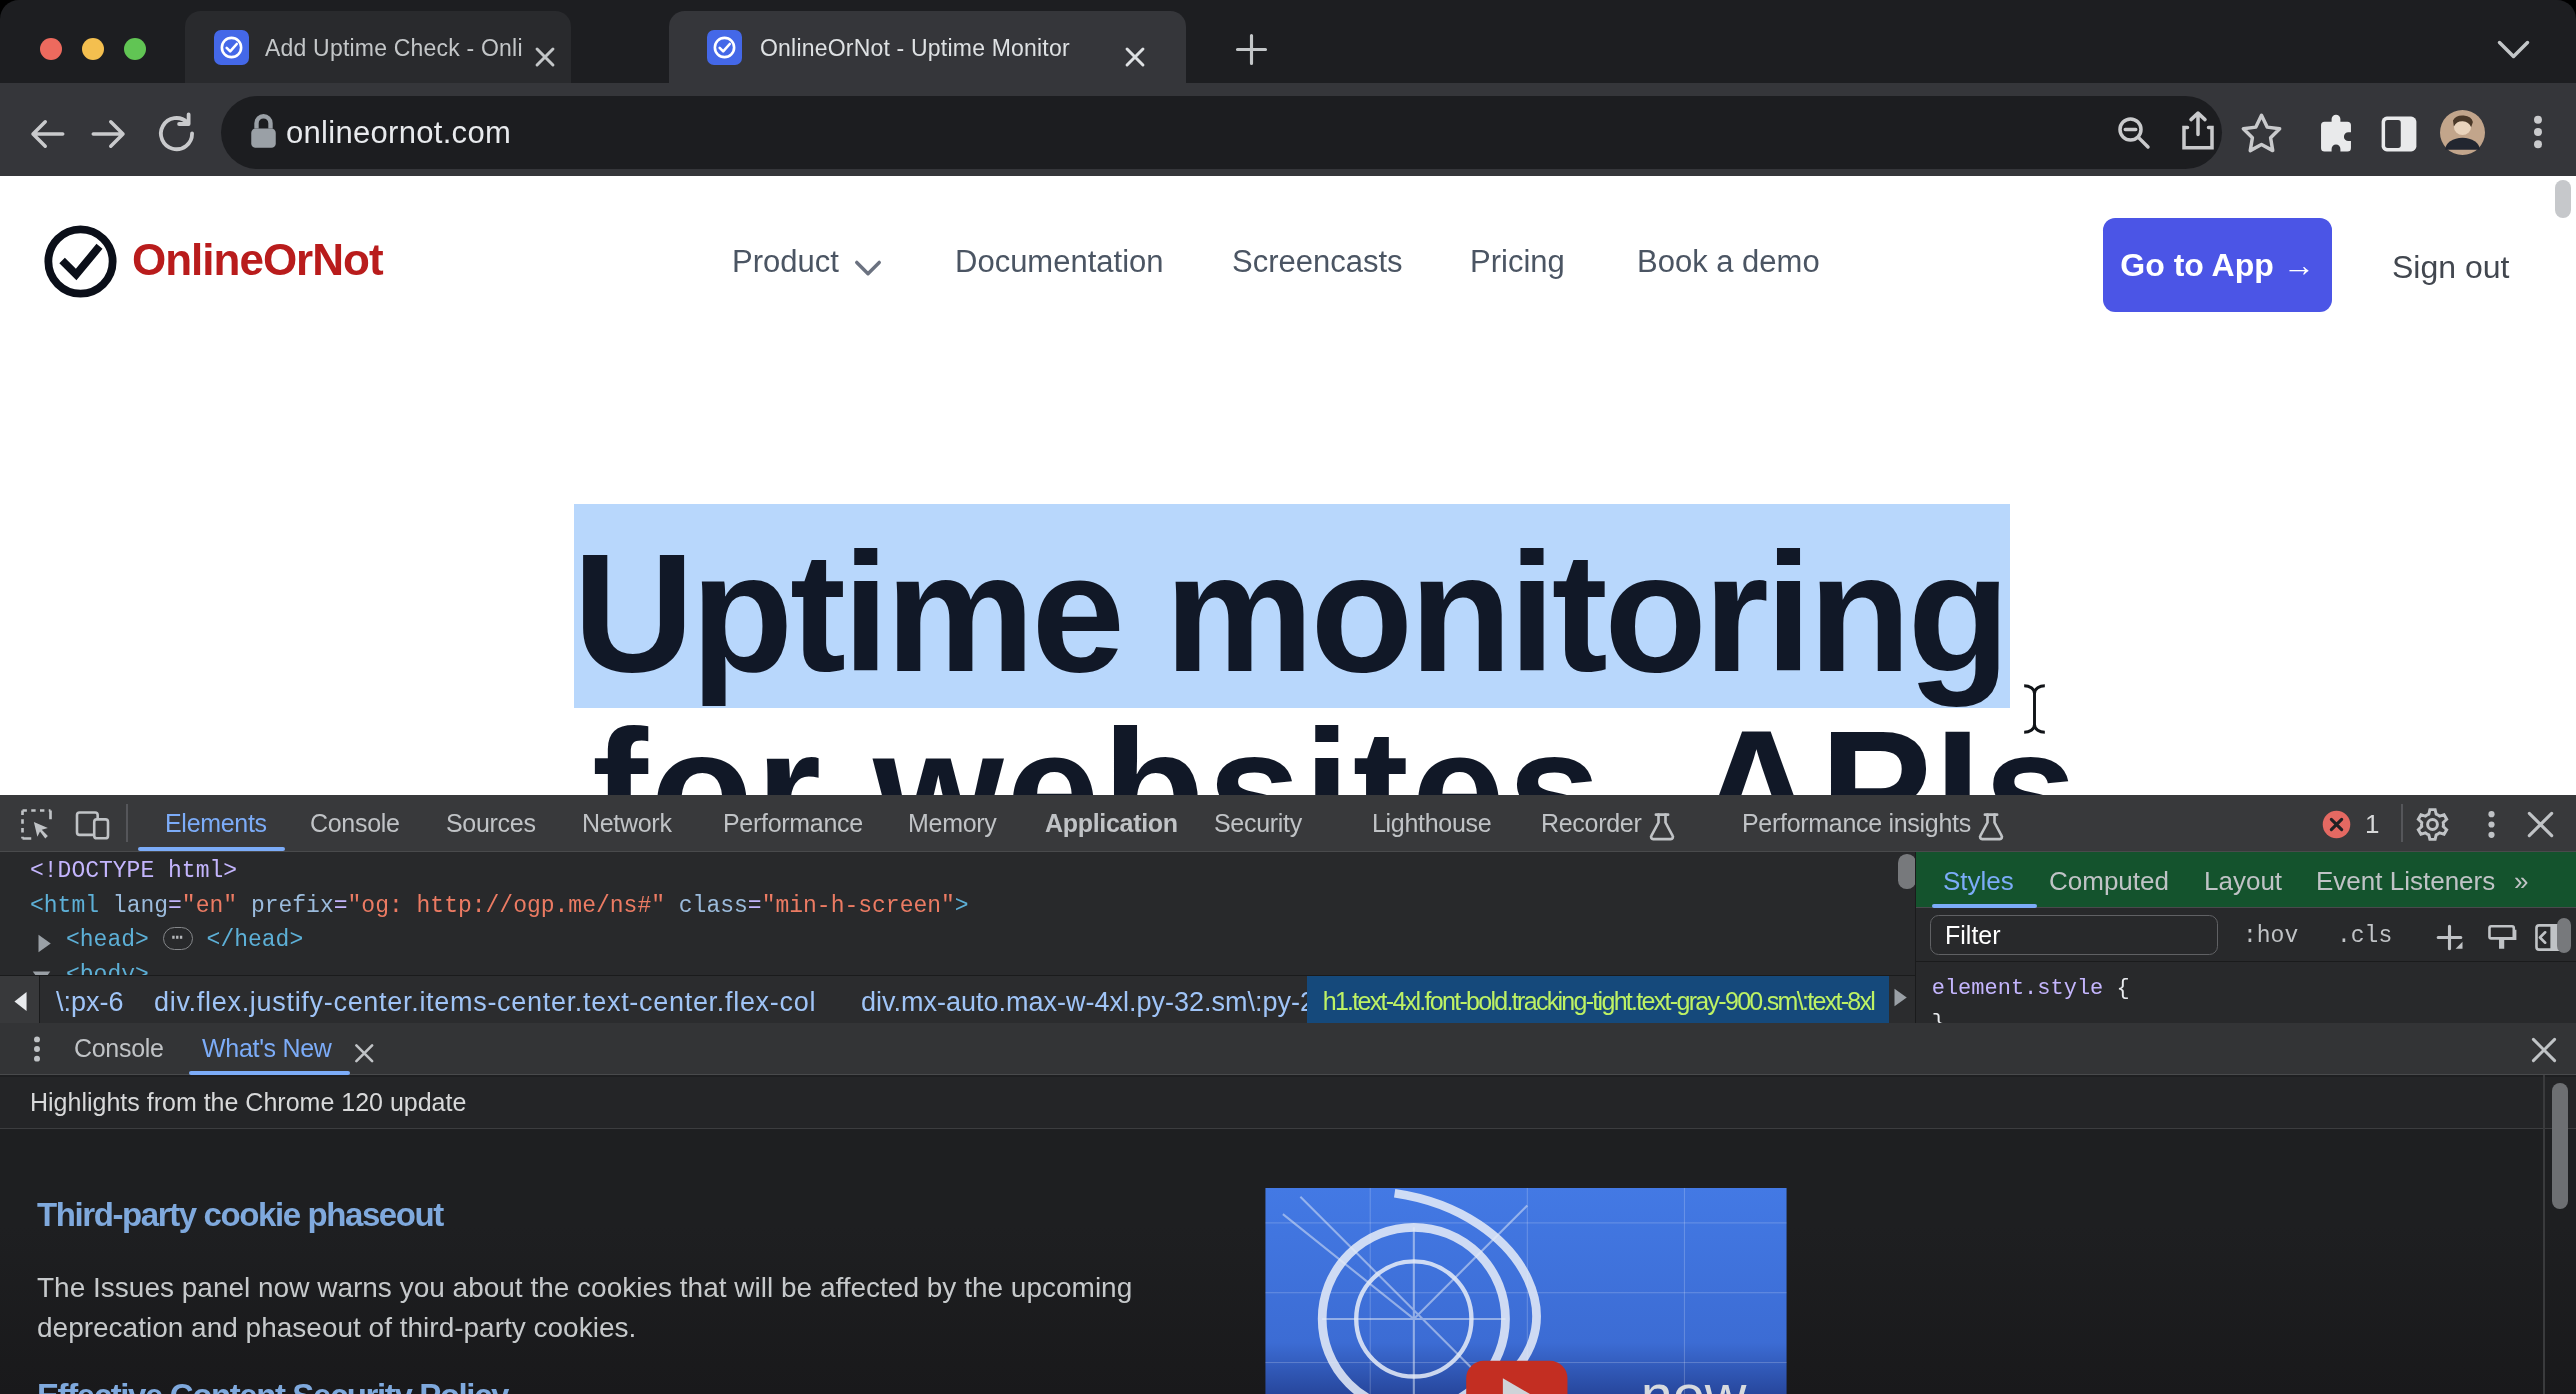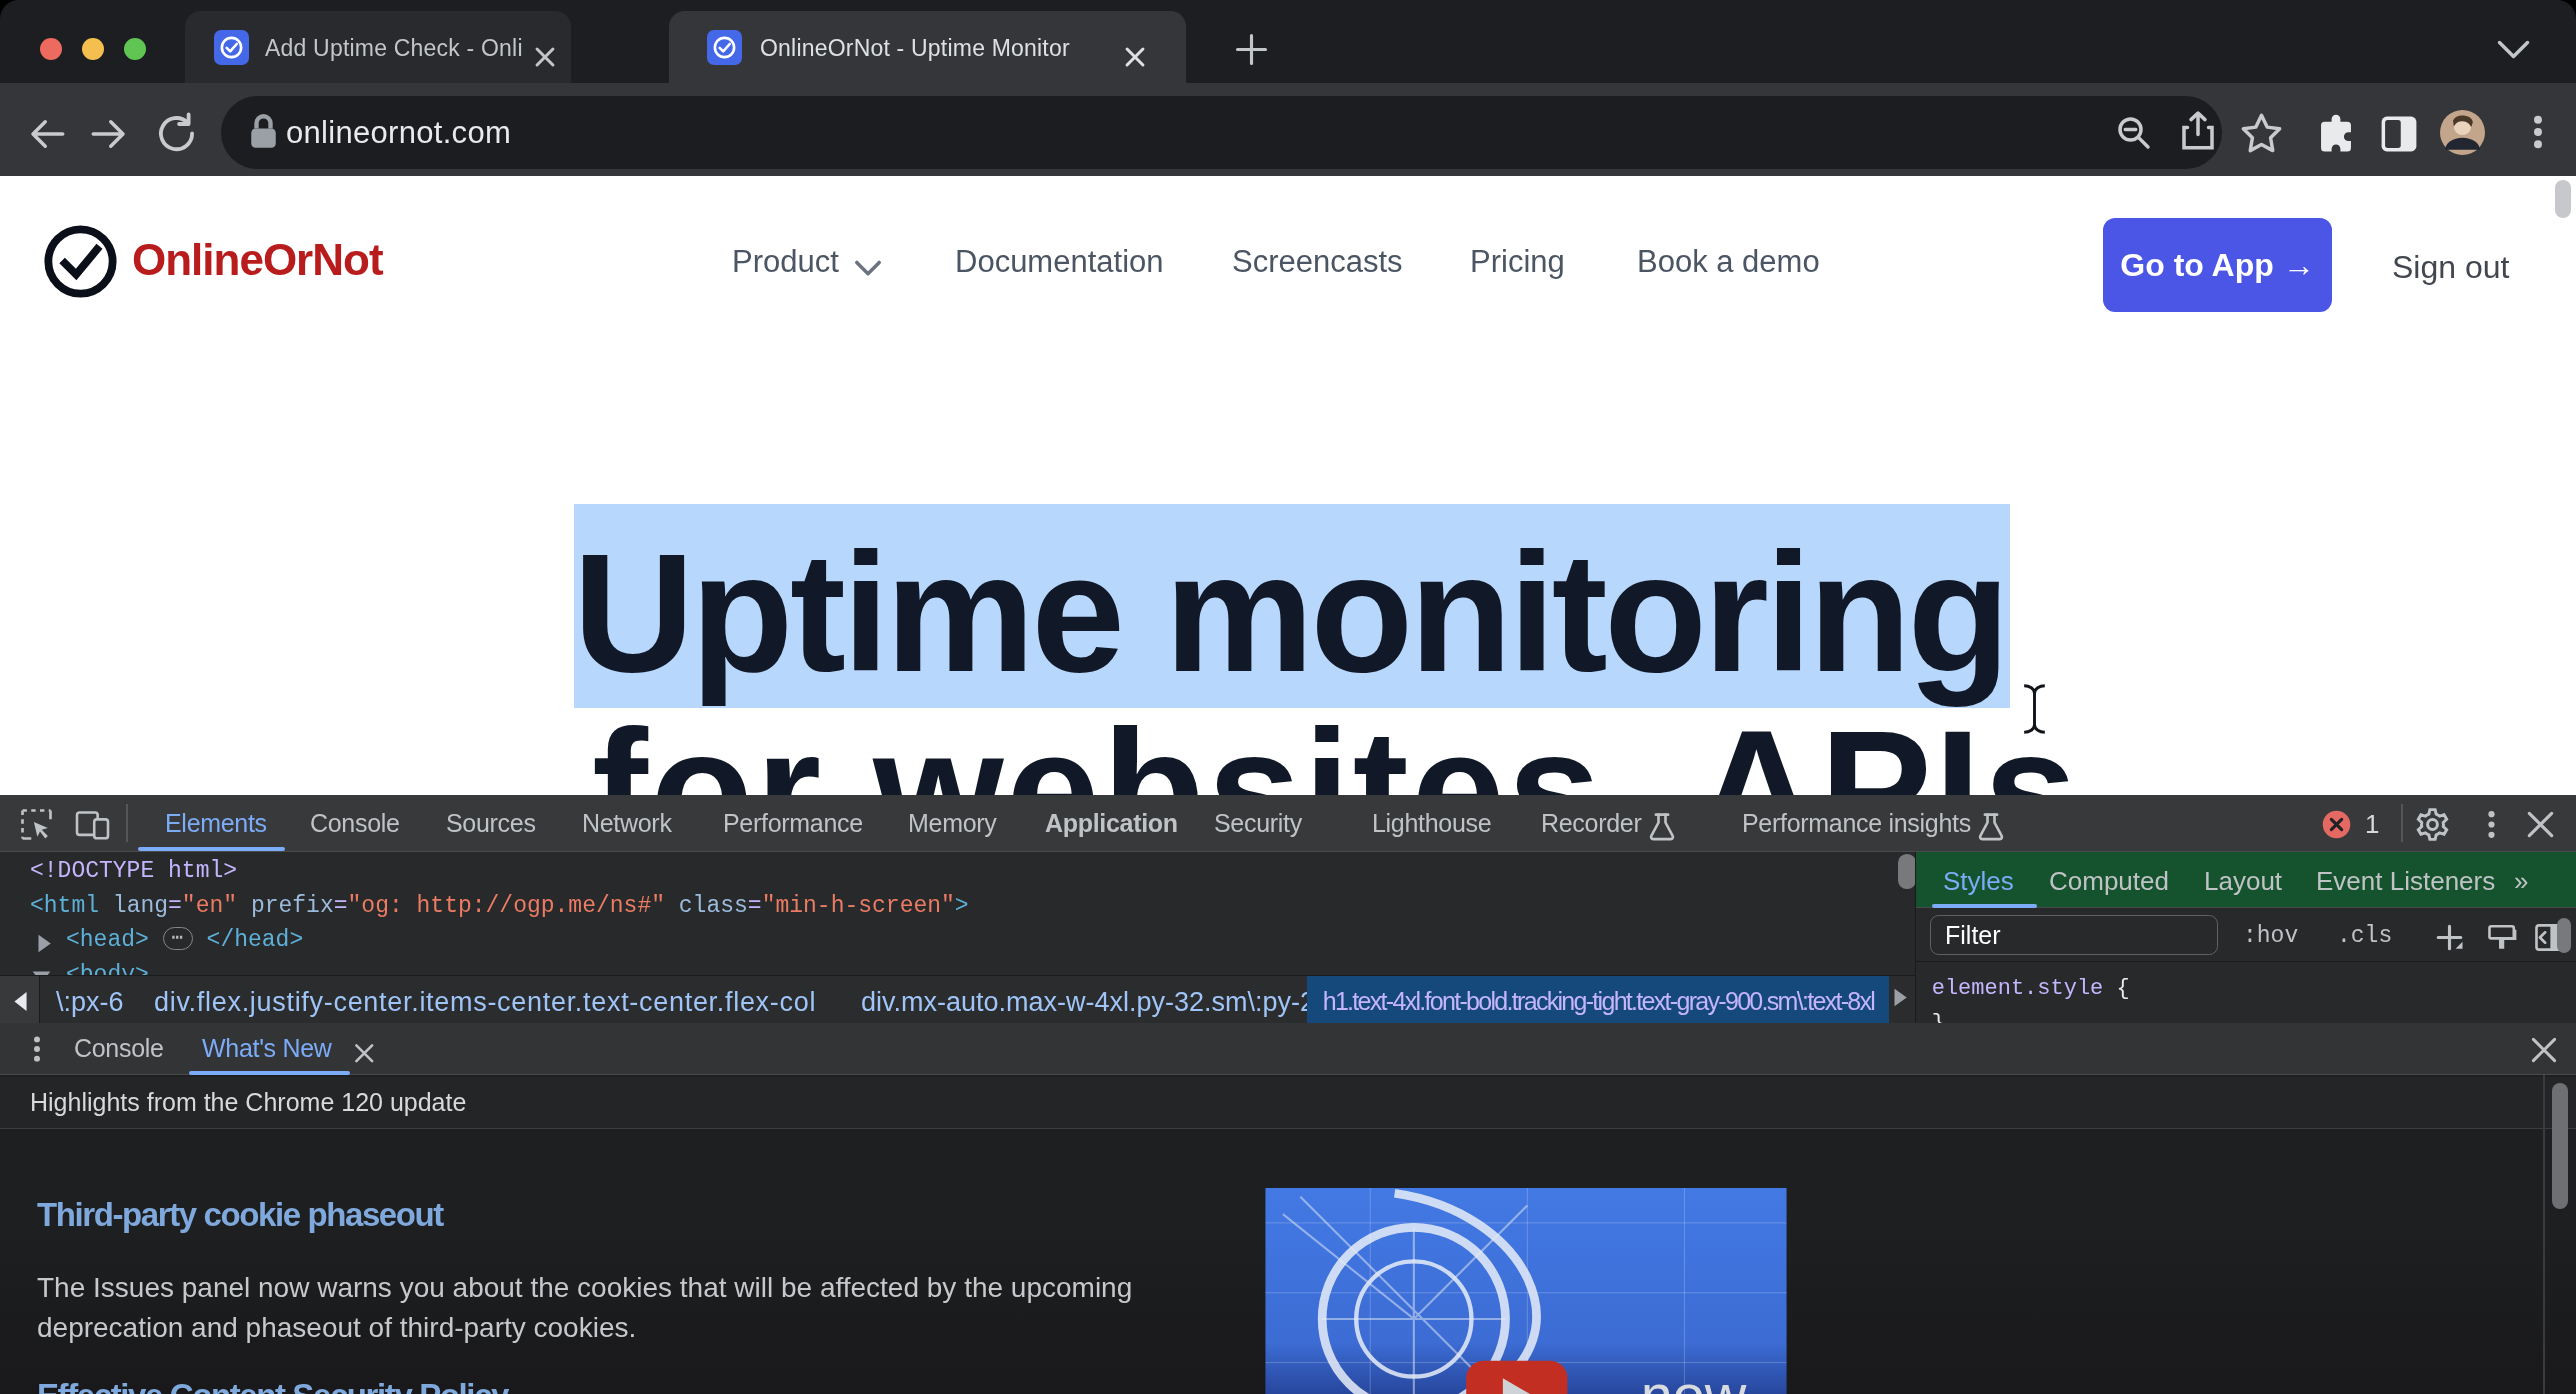--- a/index.html
+++ b/index.html
@@ -40,21 +40,21 @@
   #dttabs { left:0; top:0; width:2576px; height:57px; background:#38393b; border-bottom:1.7px solid #494a4c; }
   .dttab { top:14px; font-size:25px; letter-spacing:-0.3px; color:#c0c3c6; white-space:nowrap; }
   #eltab { color:#7cacf8; }
   #eltabline { left:138px; top:52px; width:147px; height:4.4px; background:#7cacf8; border-radius:2.6px; }
 
   .code { font-family:"Liberation Mono", monospace; font-size:23px; white-space:pre; }
   .gray { color:#c4b5fd; } .tag { color:#5db0d7; } .attr { color:#9bbbdc; } .val { color:#ec7b63; }
 
   #crumbbar { left:0; top:180px; width:1915px; height:50px; background:#2b2c2e; border-top:1.7px solid #1a1b1c; font-size:27px; overflow:hidden; }
   .crumb { top:10.5px; color:#9fc4f7; white-space:nowrap; }
-  #crumbsel { left:1307px; top:0; height:50px; background:#15497b; color:#c4b5fd; padding:10.5px 15.7px 0 15.7px; font-size:25px; letter-spacing:-1.7px; width:582px; }
+  #crumbsel { left:1307px; top:0; height:50px; background:#15497b; color:#bef264; padding:10.5px 15.7px 0 15.7px; font-size:25px; letter-spacing:-1.7px; width:582px; }
 
   #sidebar { left:1915px; top:57px; width:661px; height:315px; background:#28292b; border-left:1.7px solid #1a1b1c; }
   #sbtabs { left:0; top:0; width:661px; height:56px; background:#14532d; border-bottom:1.7px solid #494a4c; }
   .sbtab { top:14px; font-size:26px; color:#c0c3c6; }
   #stylestab { color:#7cacf8; }
   #stylesline { left:15.7px; top:52px; width:105px; height:4.4px; background:#7cacf8; border-radius:2.6px; }
   #filterrow { left:0; top:58px; width:661px; height:52px; border-bottom:1.7px solid #1a1b1c; }
   #filterbox { left:14px; top:5.2px; width:288px; height:40px; border:1.7px solid #606164; border-radius:8.7px; color:#ffffff; font-size:25px; padding:5.2px 0 0 14px; }
 
   

